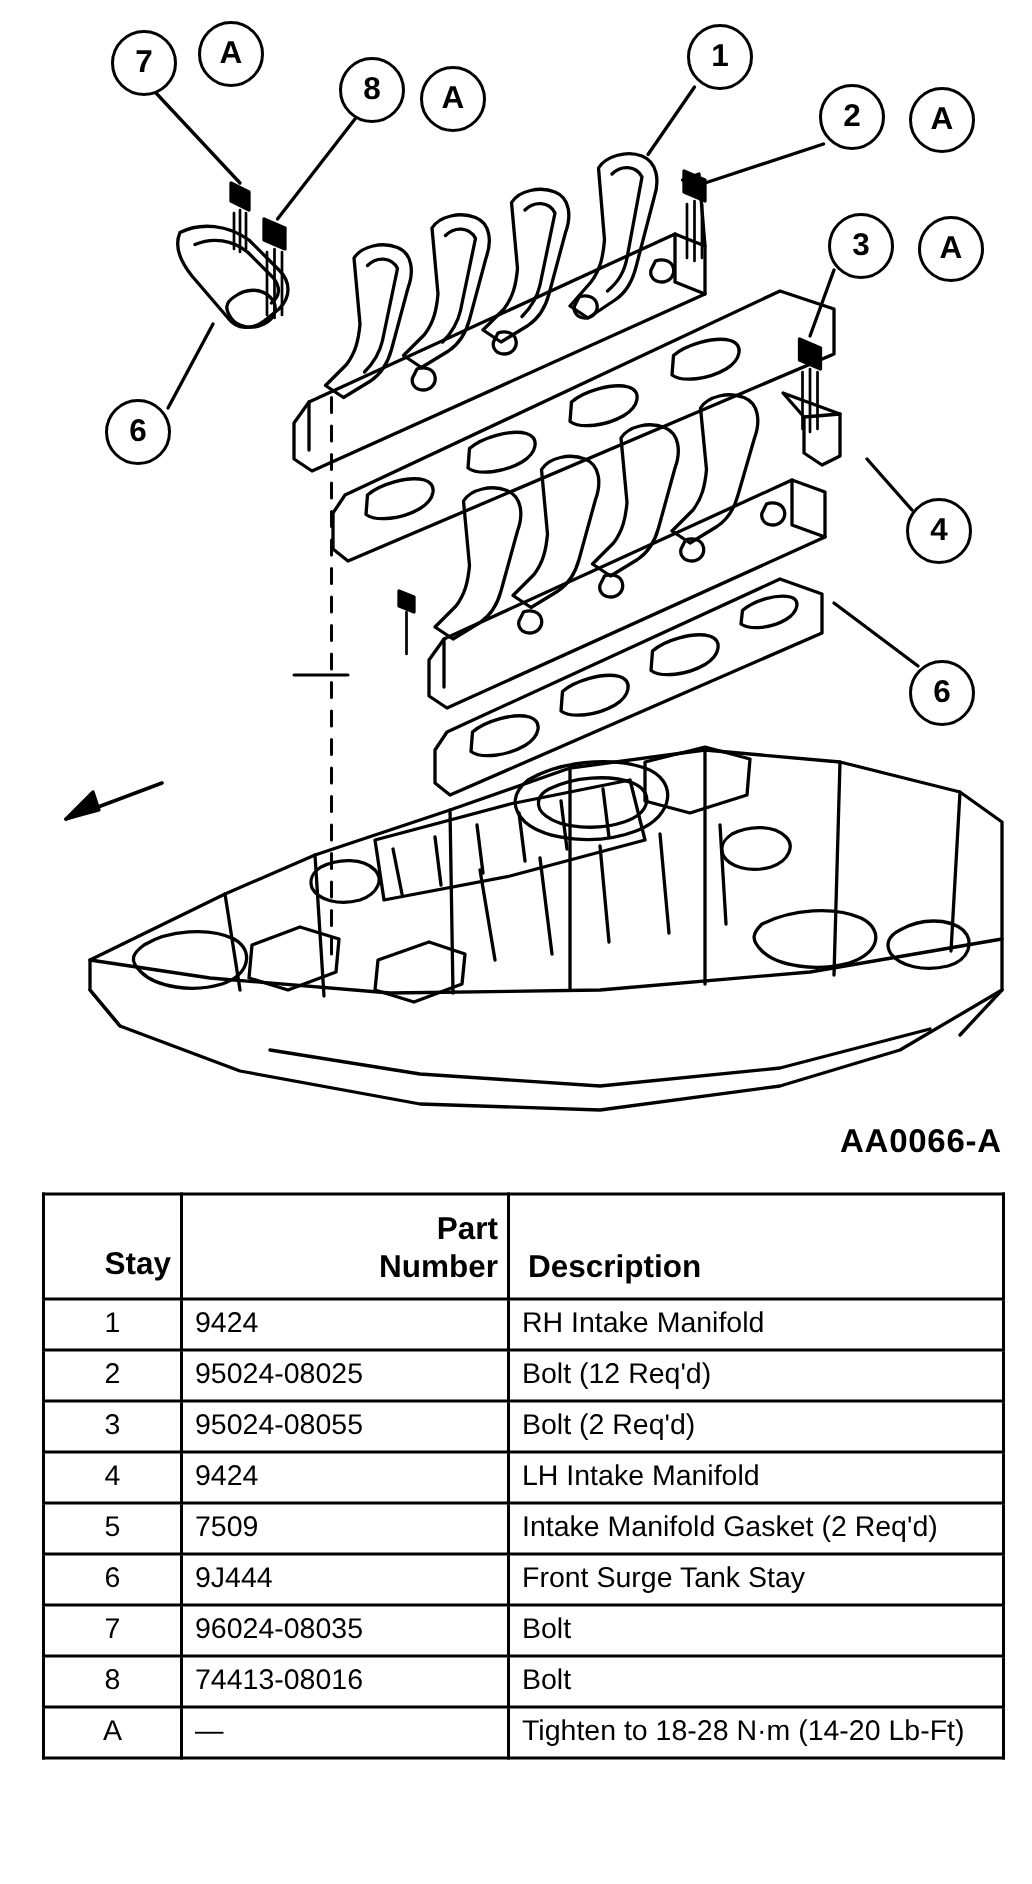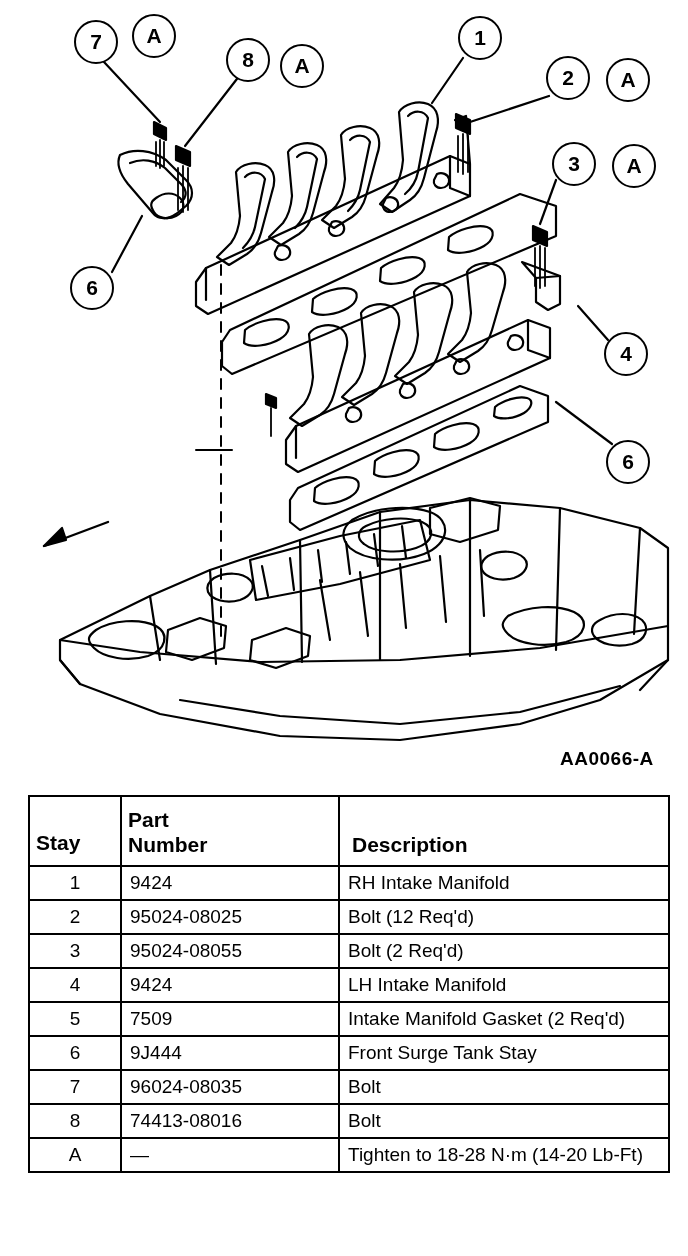--- a/index.html
+++ b/index.html
@@ -53,21 +53,21 @@
     position: absolute;
     font-size: 18px;
     font-weight: bold;
     line-height: 21px;
     letter-spacing: 0.4px;
     font-family: "Liberation Sans", sans-serif;
   }
 
   .fig-code {
     position: absolute;
-    font-size: 19px;
+    font-size: 22px;
     font-weight: bold;
     letter-spacing: 0.5px;
     font-family: "Liberation Sans", sans-serif;
   }
 
   
   #parts-table {
     position: absolute;
     left: 28px;
     top: 795px;
@@ -80,21 +80,21 @@
     border: 2px solid #000;
     padding: 5px 8px;
     font-size: 19px;
     vertical-align: top;
     line-height: 22px;
     box-sizing: border-box;
   }
   #parts-table thead th {
     font-size: 21px;
     font-weight: bold;
-    text-align: left;
+    text-align: right;
     padding: 10px 6px 8px 6px;
     line-height: 25px;
   }
   #parts-table thead th.th-desc {
     text-align: left;
     padding-left: 12px;
     vertical-align: bottom;
   }
   #parts-table thead th.th-item {
     vertical-align: bottom;

